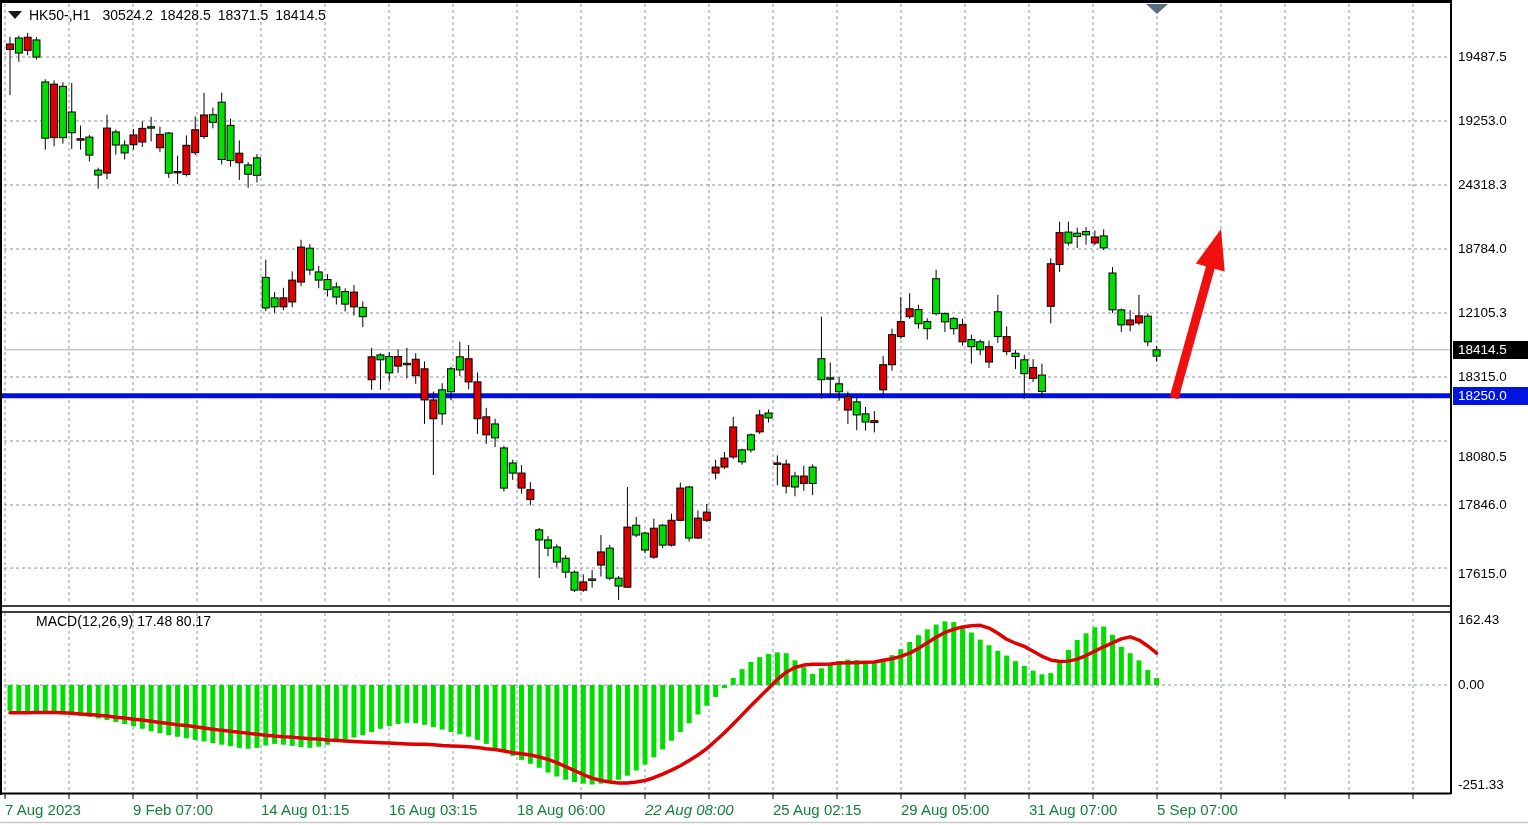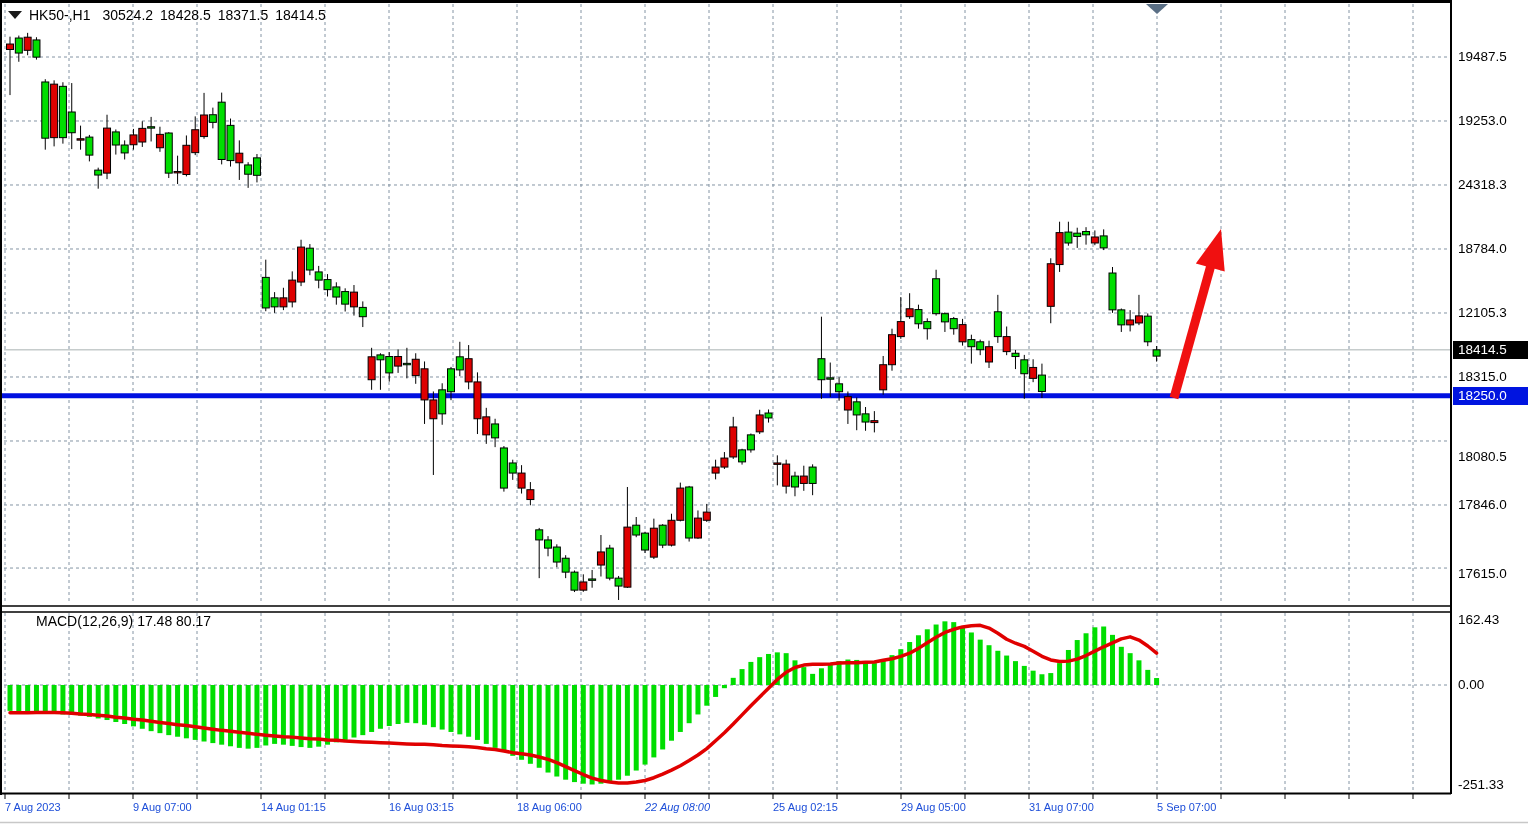--- a/index.html
+++ b/index.html
@@ -5,21 +5,21 @@
   html,body{margin:0;padding:0;background:#e8e8e8;}
   .stage{position:relative;width:1528px;height:825px;background:#ffffff;
          font-family:"Liberation Sans",sans-serif;overflow:hidden;}
   svg{position:absolute;left:0;top:0;}
   .quote-bar{position:absolute;left:8px;top:7px;font-size:14px;color:#000;z-index:5;white-space:nowrap;}
   .quote-bar span{margin-right:7px;}
   .tri-down{display:inline-block;width:0;height:0;border-left:7px solid transparent;
             border-right:7px solid transparent;border-top:8px solid #1a1a1a;margin-right:8px;vertical-align:1px;}
   .macd-label{position:absolute;left:8px;top:613px;font-size:14px;color:#000;z-index:5;white-space:nowrap;margin-left:28px;}
   .axis-label{position:absolute;left:1458px;font-size:13.5px;color:#000;white-space:nowrap;height:16px;line-height:16px;}
-  .time-label{position:absolute;top:801px;font-size:11px;color:#1d4ed8;white-space:nowrap;}
+  .time-label{position:absolute;top:801px;font-size:15px;color:#15803d;white-space:nowrap;}
   .price-tag{position:absolute;left:1453px;width:75px;height:18px;color:#fff;font-size:13.5px;
              line-height:18px;padding-left:5px;z-index:6;}
   .axis-col{position:absolute;left:1452px;top:0;width:76px;height:795px;background:#fff;}
 </style>
 </head>
 <body>
 
 <div class="stage">
 
   <svg id="chart-svg" width="1528" height="825">
@@ -551,21 +551,21 @@
       <div class="axis-label" style="top: 497px;">17846.0</div>
       <div class="axis-label" style="top: 566px;">17615.0</div>
     </div>
   <div id="macd-axis-labels">
       <div class="axis-label" style="top: 612.369px;">162.43</div>
       <div class="axis-label" style="top: 677px;">0.00</div>
       <div class="axis-label" style="top: 777.004px;">-251.33</div>
     </div>
   <div id="time-axis-labels">
       <div class="time-label" style="left: 5px;">7 Aug 2023</div>
-      <div class="time-label" style="left: 133px;">9 Aug 07:00</div>
+      <div class="time-label" style="left: 133px;">9 Feb 07:00</div>
       <div class="time-label" style="left: 261px;">14 Aug 01:15</div>
       <div class="time-label" style="left: 389px;">16 Aug 03:15</div>
       <div class="time-label" style="left: 517px;">18 Aug 06:00</div>
       <div class="time-label" style="left: 645px; font-style: italic;">22 Aug 08:00</div>
       <div class="time-label" style="left: 773px;">25 Aug 02:15</div>
       <div class="time-label" style="left: 901px;">29 Aug 05:00</div>
       <div class="time-label" style="left: 1029px;">31 Aug 07:00</div>
       <div class="time-label" style="left: 1157px;">5 Sep 07:00</div>
     </div>
 

